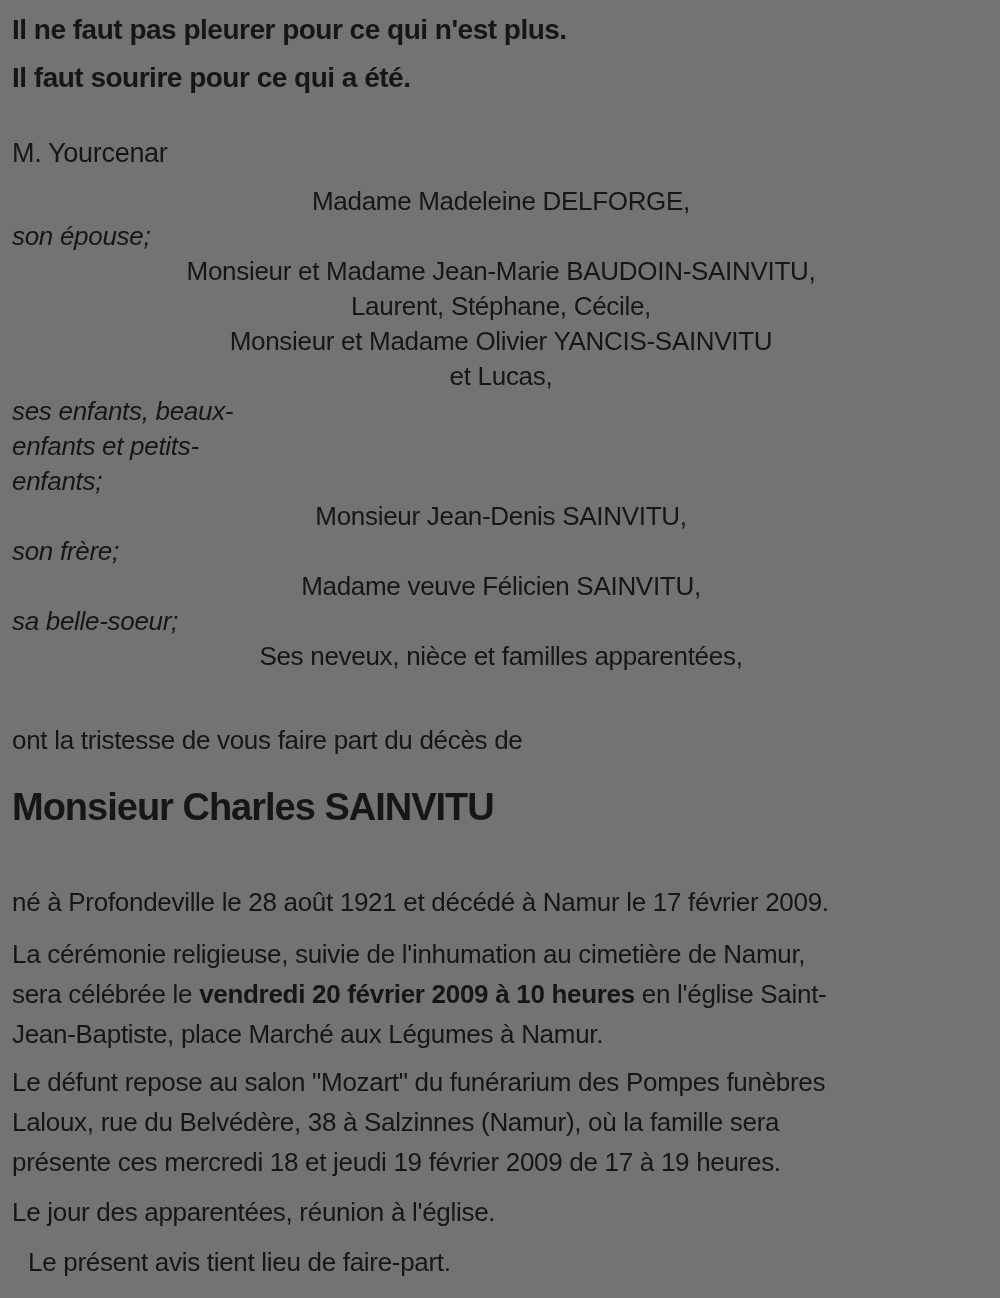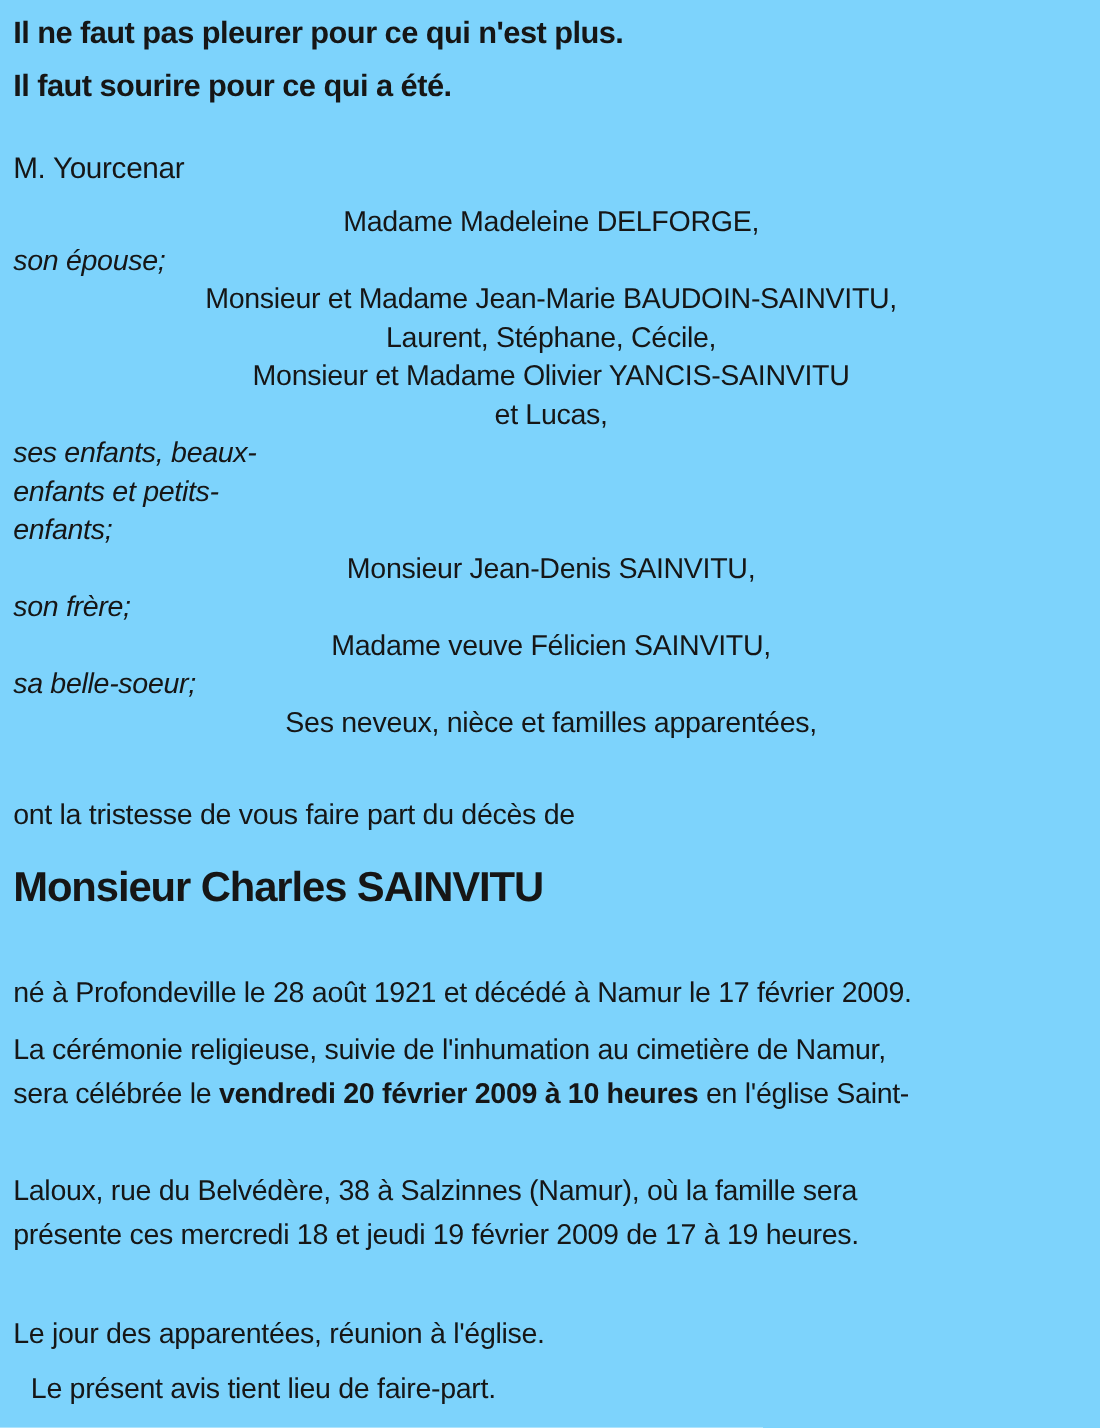--- a/index.html
+++ b/index.html
@@ -4,21 +4,21 @@
 <style>
   html, body {
     margin: 0;
     padding: 0;
     background: #ffffff;
   }
   .page {
     position: relative;
     width: 1000px;
     height: 1298px;
-    background: #7dd3fc;
+    background: #737373;
     color: #161616;
     font-family: "Liberation Sans", sans-serif;
     overflow: hidden;
   }
   .block { position: absolute; left: 12px; right: 10px; }
 
   .epigraph { top: 6px; font-size: 28px; font-weight: bold; line-height: 48px; letter-spacing: -0.5px; }
   .epigraph-line { white-space: nowrap; }
 
   .attribution { top: 136px; font-size: 27px; line-height: 34px; letter-spacing: -0.3px; }
@@ -72,23 +72,25 @@
 
   <div class="block announcement">ont la tristesse de vous faire part du décès de</div>
 
   <div class="block deceased-name">Monsieur Charles SAINVITU</div>
 
   <div class="block life-dates">né à Profondeville le 28 août 1921 et décédé à Namur le 17 février 2009.</div>
 
   <div class="block ceremony">
     <div class="para-line">La cérémonie religieuse, suivie de l'inhumation au cimetière de Namur,</div>
     <div class="para-line"><span>sera célébrée le </span><span class="bold-inline">vendredi 20 février 2009 à 10 heures</span><span> en l'église Saint-</span></div>
+    <div class="para-line">Jean-Baptiste, place Marché aux Légumes à Namur.</div>
   </div>
 
   <div class="block repose">
+    <div class="para-line">Le défunt repose au salon "Mozart" du funérarium des Pompes funèbres</div>
     <div class="para-line">Laloux, rue du Belvédère, 38 à Salzinnes (Namur), où la famille sera</div>
     <div class="para-line">présente ces mercredi 18 et jeudi 19 février 2009 de 17 à 19 heures.</div>
   </div>
 
   <div class="block funeral-day">Le jour des apparentées, réunion à l'église.</div>
 
   <div class="block closing">Le présent avis tient lieu de faire-part.</div>
 
 </div>
 

